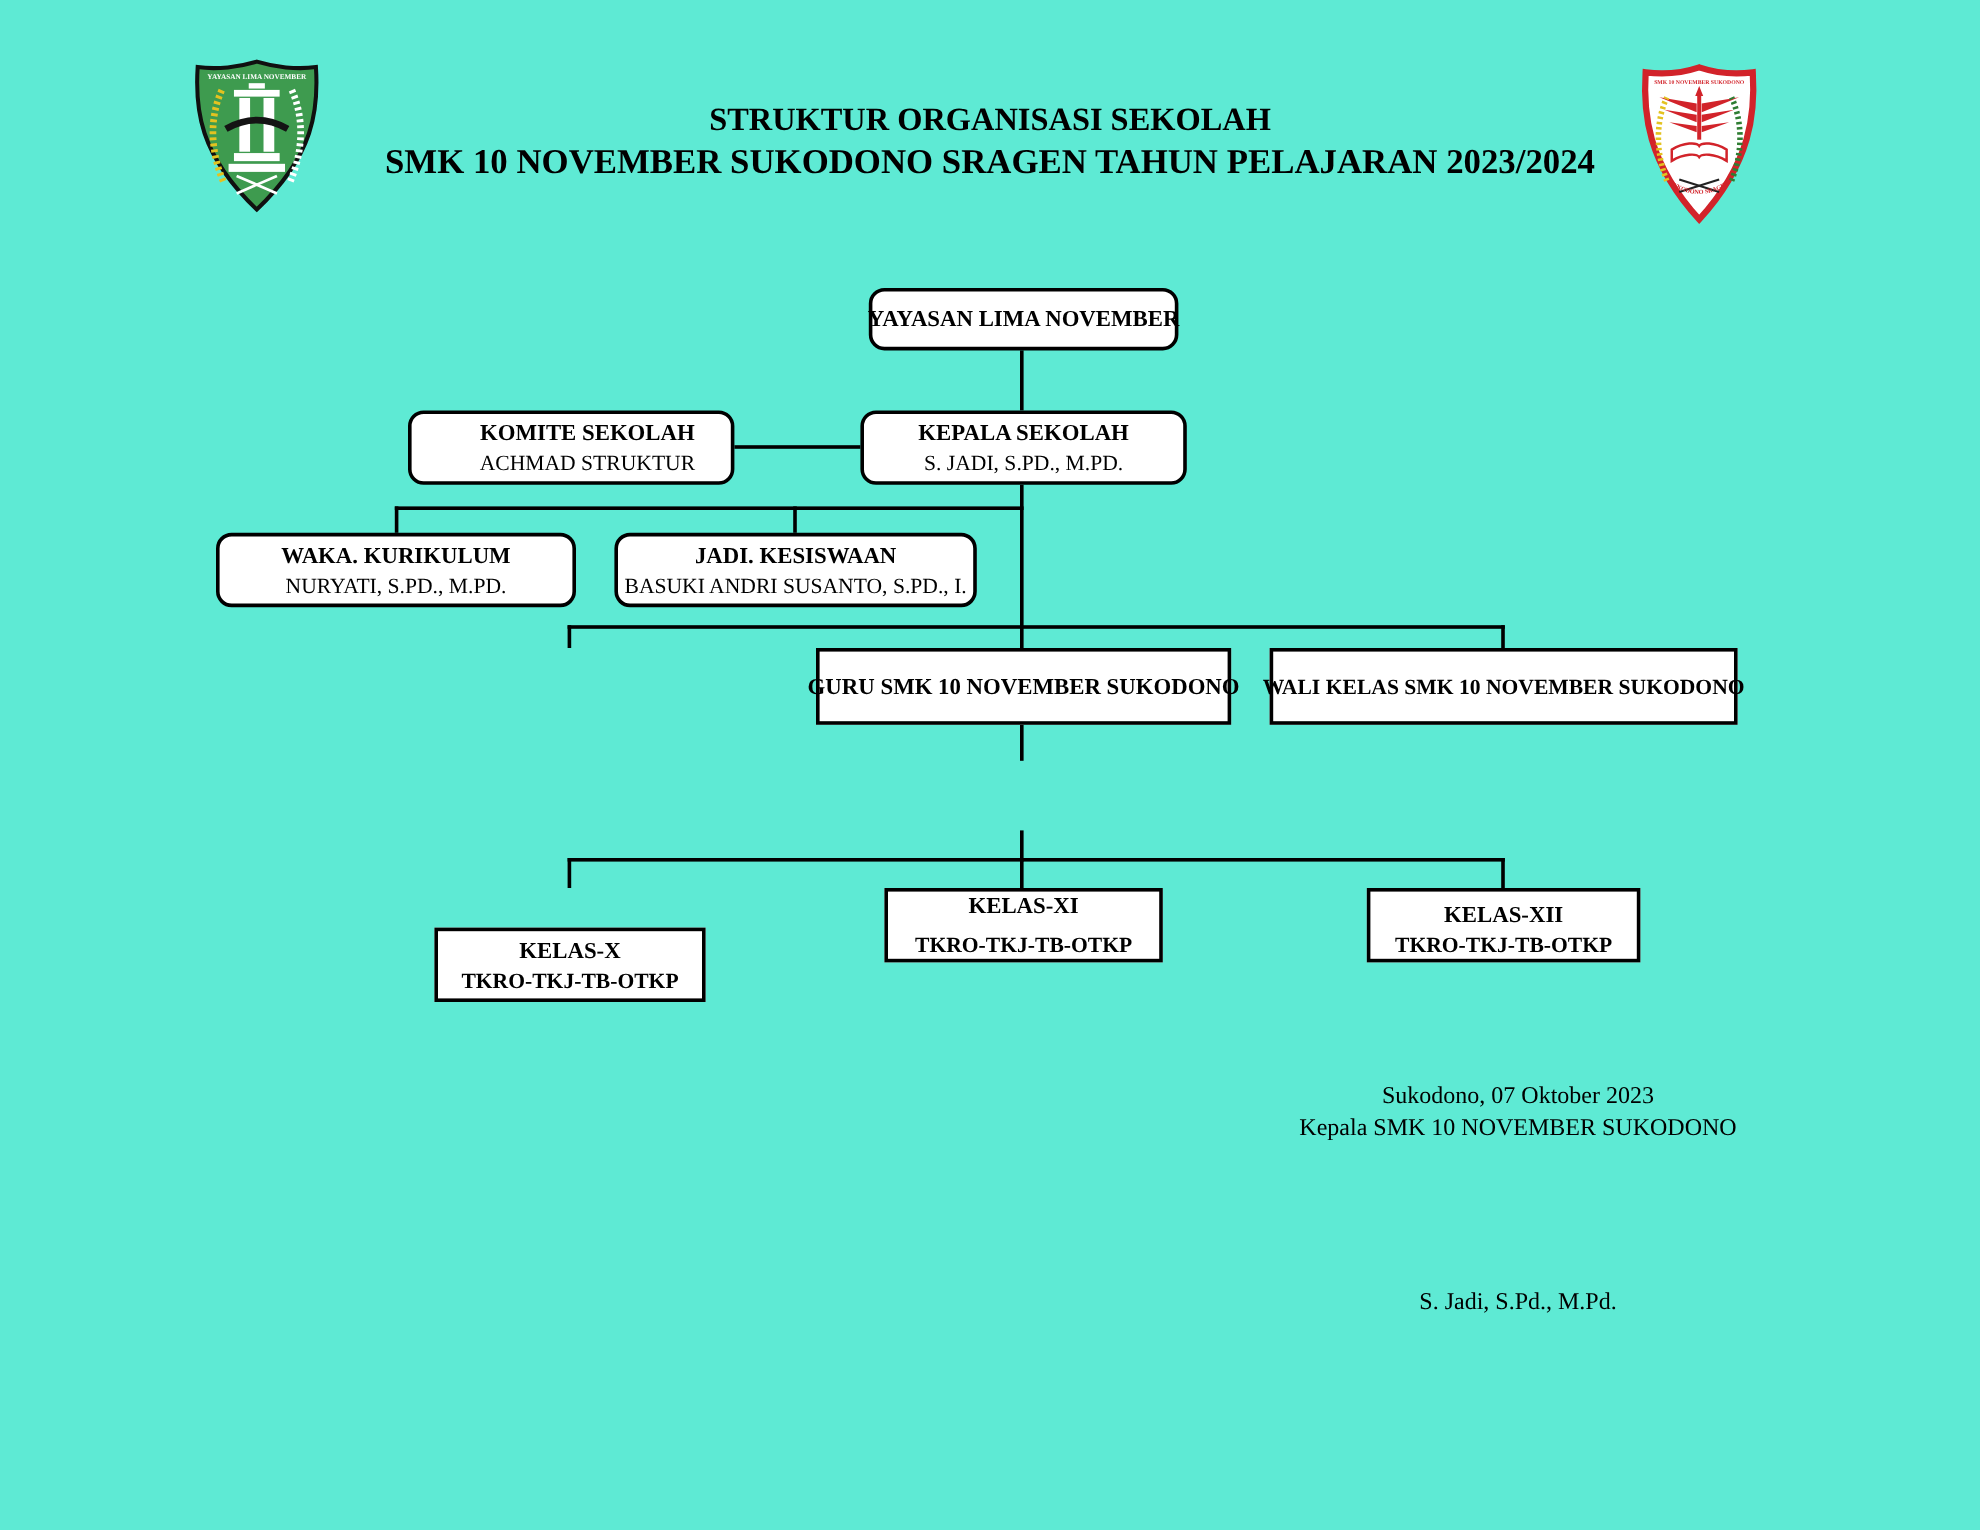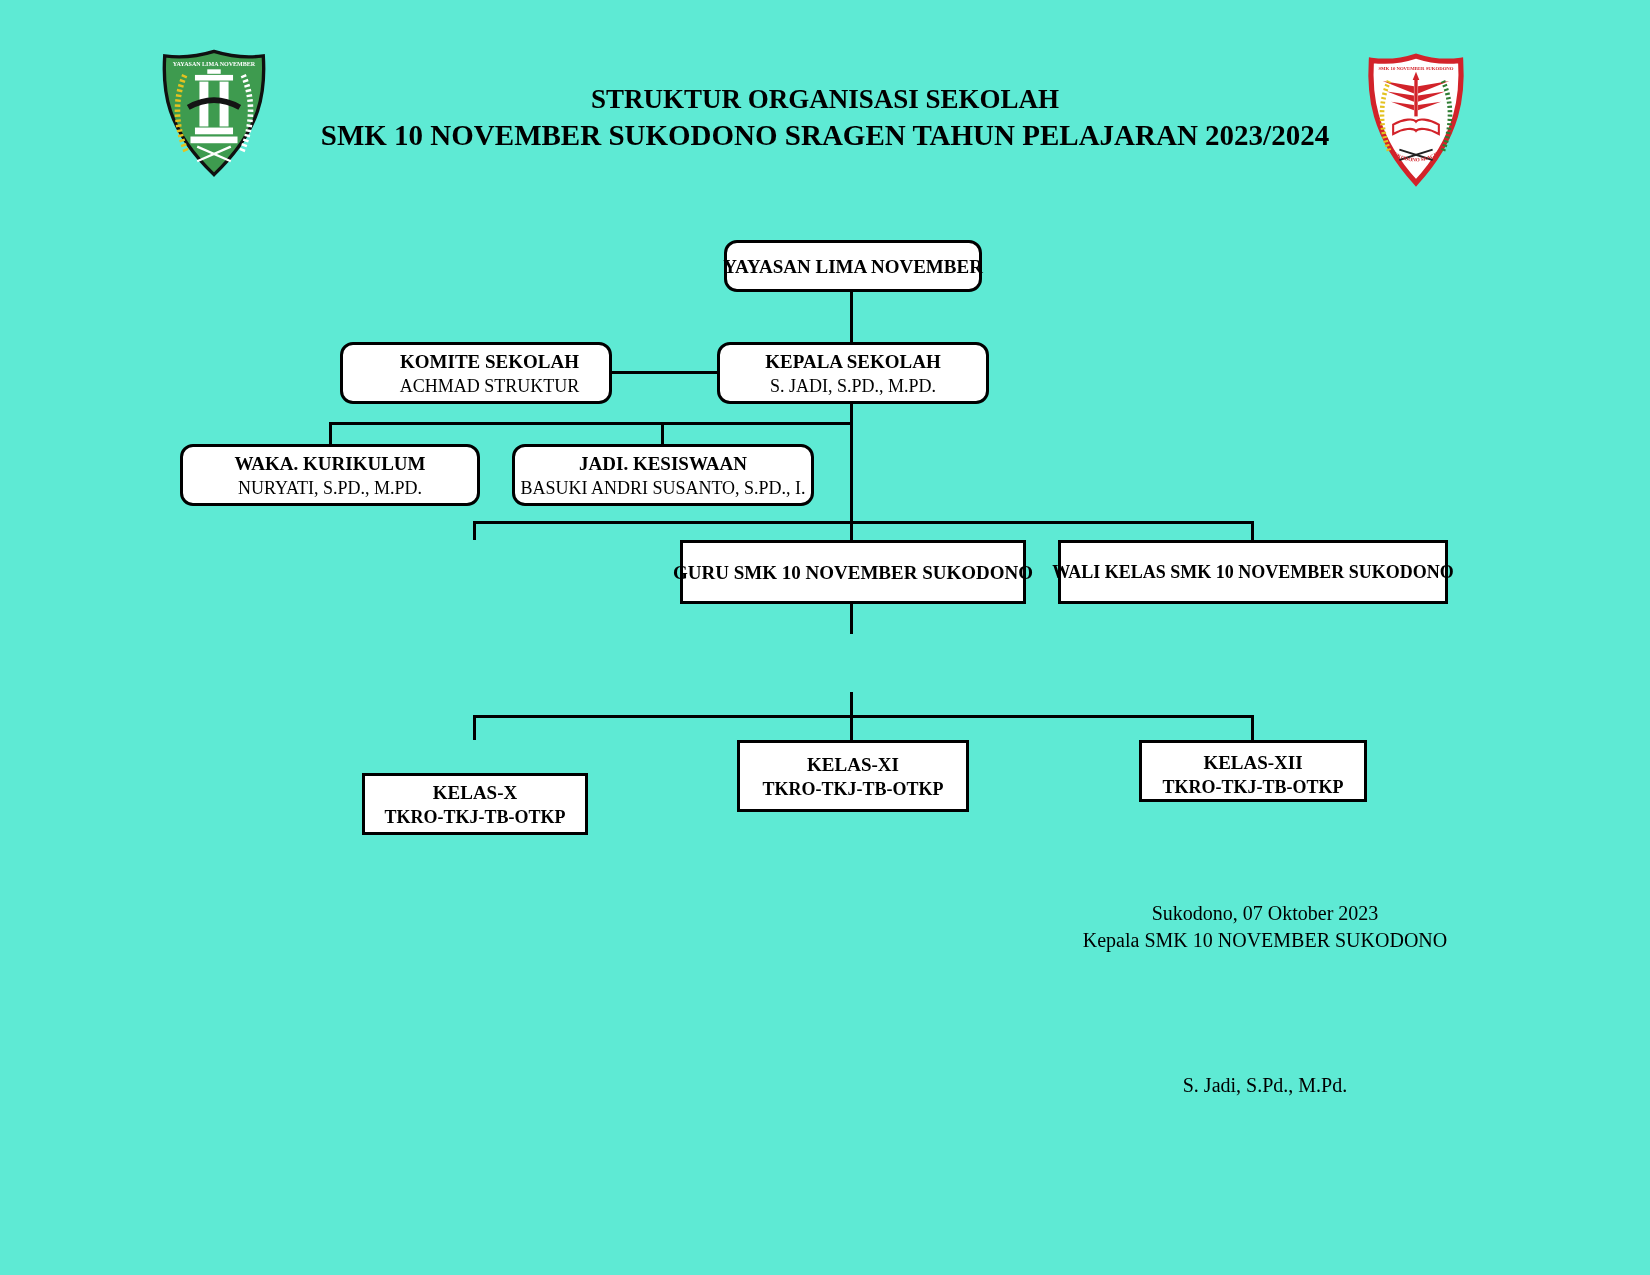--- a/index.html
+++ b/index.html
@@ -26,21 +26,21 @@
   #b-komite         { left:340px;  top:342px; width:272px; height:62px;padding-left:27px; }
   #b-kepala         { left:717px;  top:342px; width:272px; height:62px; }
   #b-waka-kurikulum { left:180px;  top:444px; width:300px; height:62px; }
   #b-waka-kesiswaan { left:512px;  top:444px; width:302px; height:62px; }
   #b-guru-bk        { left:302px;  top:540px; width:346px; height:64px; }
   #b-guru-smk       { left:680px;  top:540px; width:346px; height:64px; }
   #b-wali-kelas     { left:1058px; top:540px; width:390px; height:64px; }
   #b-wali-kelas .t  { font-size:18px; }
   #b-siswa          { left:680px;  top:634px; width:346px; height:58px; }
   #b-kelas-x        { left:362px;  top:740px; width:226px; height:62px;margin-top:33px; }
-  #b-kelas-xi       { left:737px;  top:740px; width:232px; height:72px; }
+  #b-kelas-xi       { left:737px;  top:740px; width:232px; height:62px;justify-content:space-between; }
   #b-kelas-xii      { left:1139px; top:740px; width:228px; height:62px;justify-content:flex-end; }
 
   
   .vl, .hl { position:absolute; background:#000; }
   .vl { width:3px; } .hl { height:3px; }
   #l-yayasan-kepala { left:850px;  top:292px; height:50px; }
   #l-komite-kepala  { left:612px;  top:371px; width:105px; }
   #l-kepala-down    { left:850px;  top:404px; height:136px; }
   #l-waka-h         { left:329px;  top:422px; width:524px; }
   #l-waka1-v        { left:329px;  top:422px; height:22px; }

